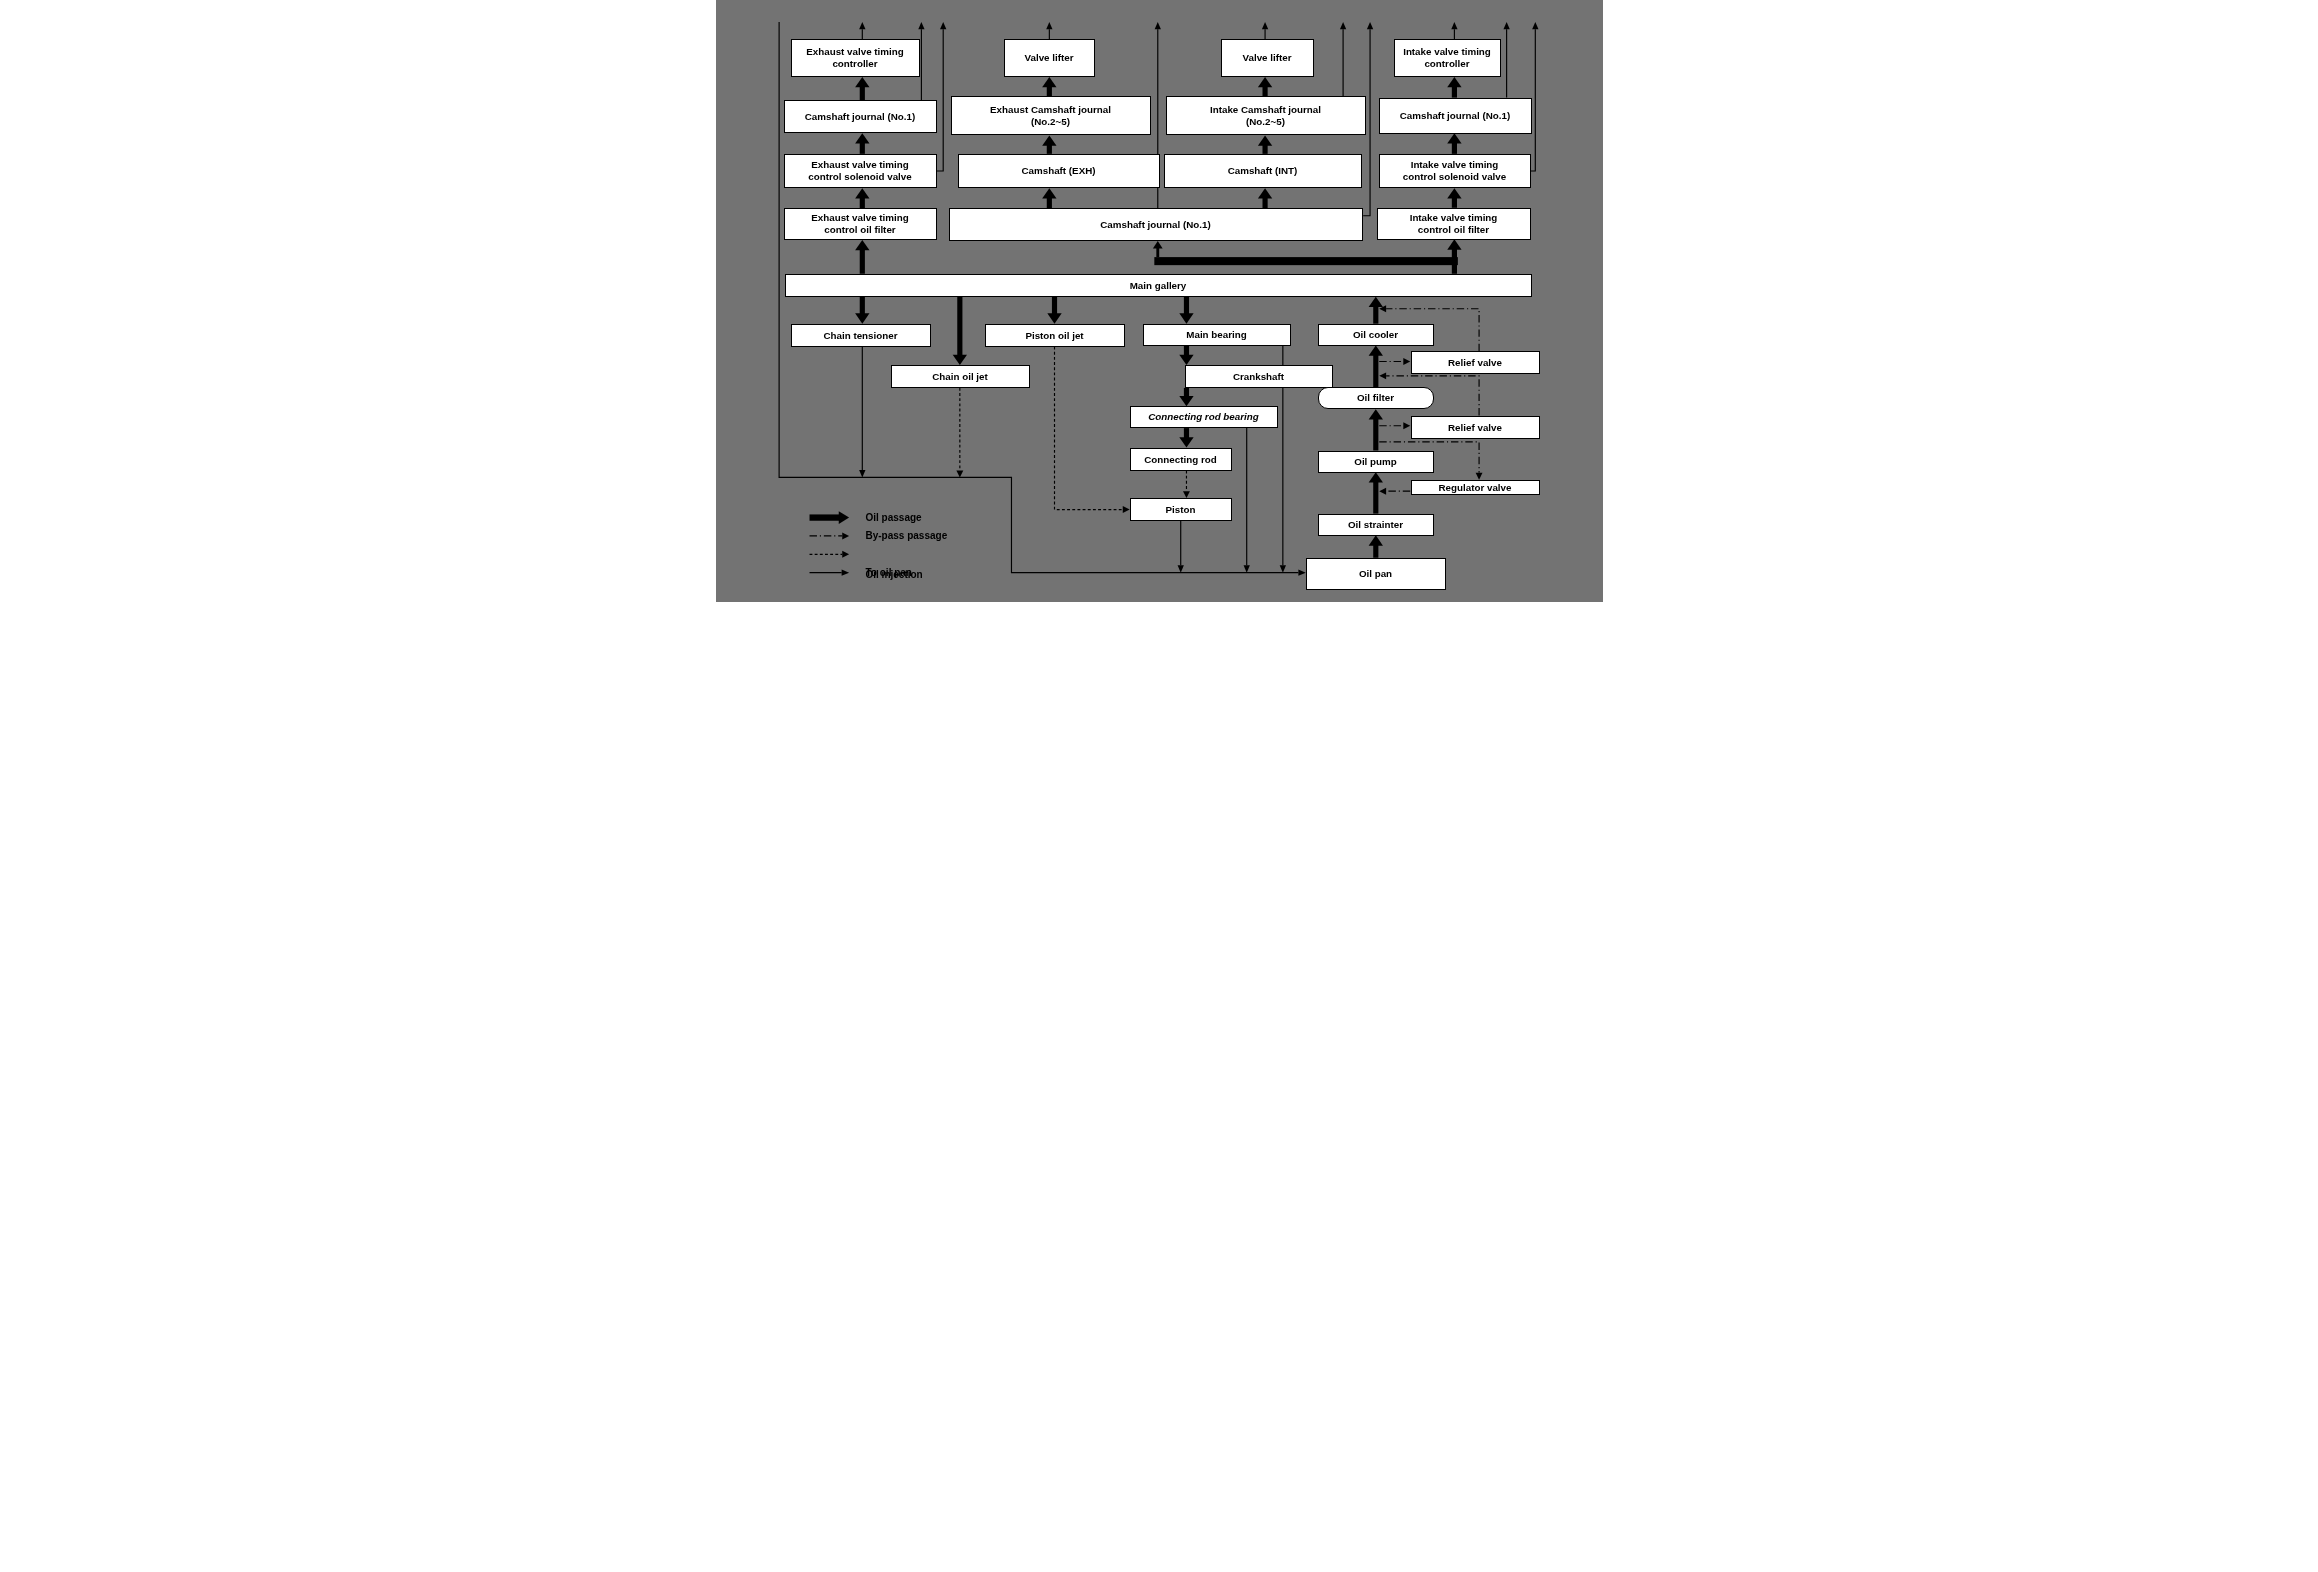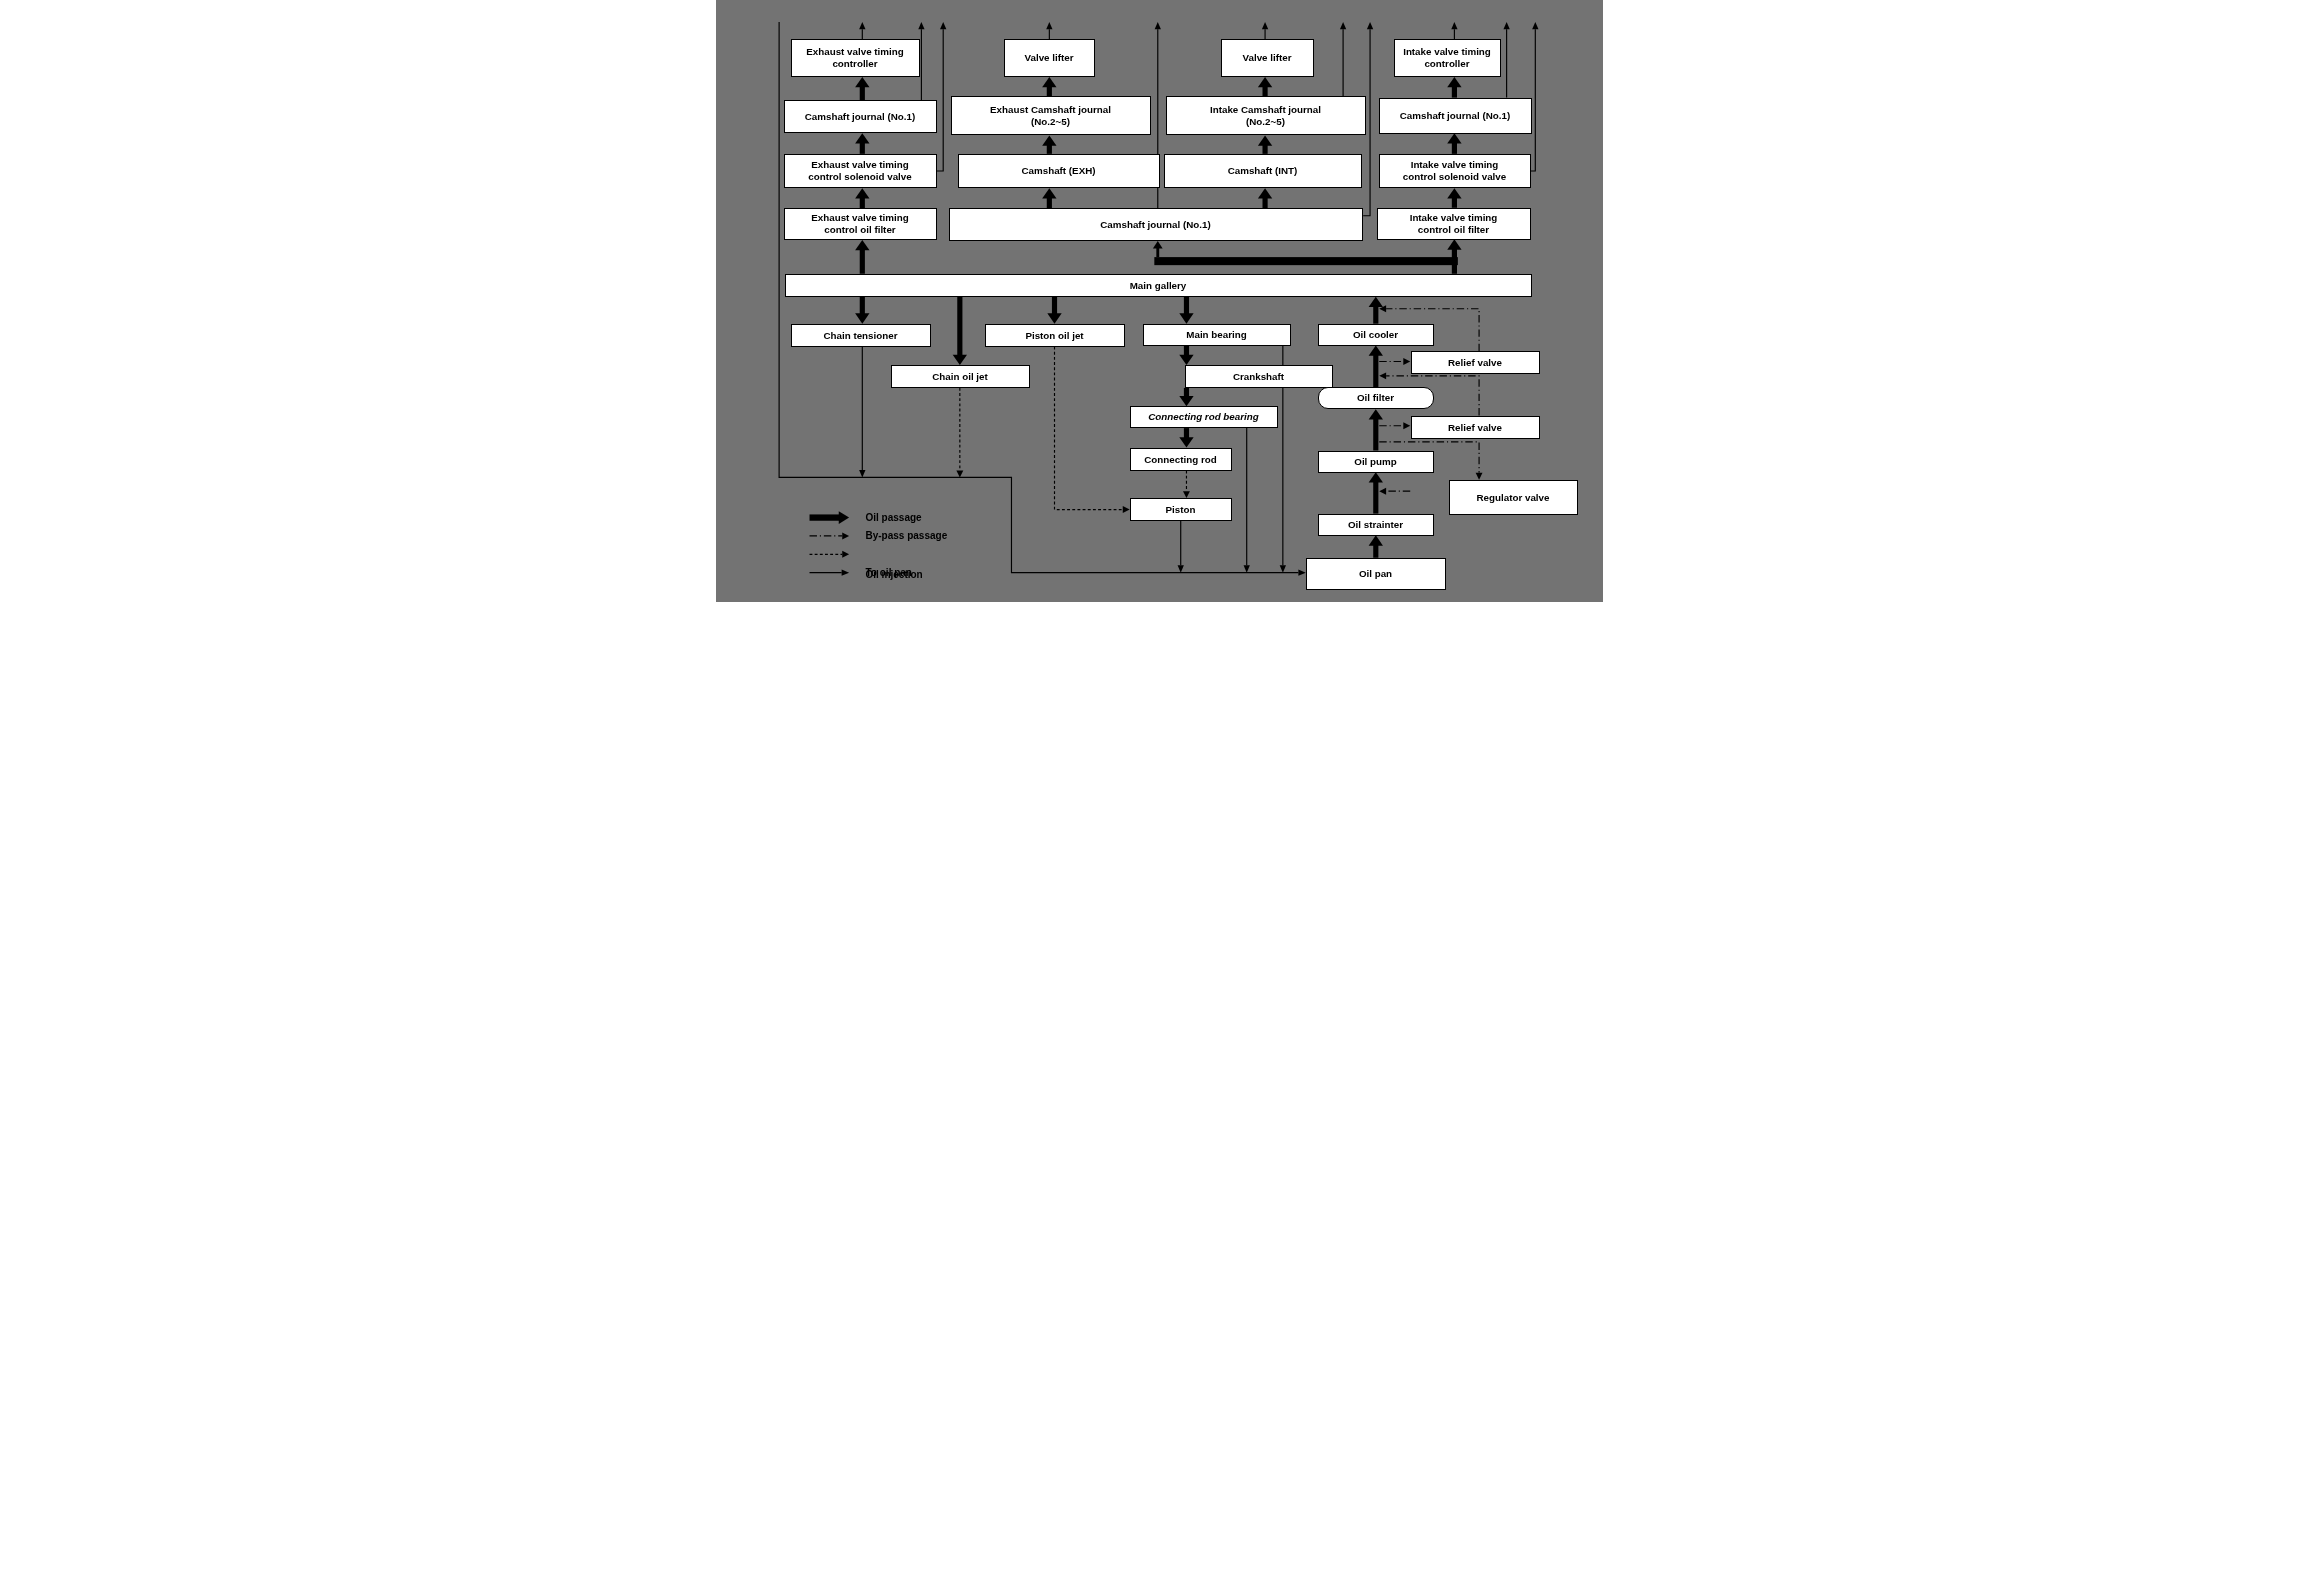--- a/index.html
+++ b/index.html
@@ -162,21 +162,21 @@
       <div class="box" style="left: 414px; top: 324px; width: 148px; height: 22px; margin-left: 13px;"><span>Main bearing</span></div>
       <div class="box" style="left: 430px; top: 365px; width: 148px; height: 23px; margin-left: 39px;"><span>Crankshaft</span></div>
       <div class="box" style="left: 414px; top: 406px; width: 148px; height: 22px; font-style: italic;"><span>Connecting rod bearing</span></div>
       <div class="box" style="left: 414px; top: 448px; width: 102px; height: 23px;"><span>Connecting rod</span></div>
       <div class="box" style="left: 414px; top: 498px; width: 102px; height: 23px;"><span>Piston</span></div>
       <div class="box" style="left: 602px; top: 324px; width: 116px; height: 22px;"><span>Oil cooler</span></div>
       <div class="box" style="left: 695px; top: 351px; width: 129px; height: 23px;"><span>Relief valve</span></div>
       <div class="box" style="left: 602px; top: 387px; width: 116px; height: 22px; border-radius: 10px;"><span>Oil filter</span></div>
       <div class="box" style="left: 695px; top: 416px; width: 129px; height: 23px;"><span>Relief valve</span></div>
       <div class="box" style="left: 602px; top: 451px; width: 116px; height: 22px;"><span>Oil pump</span></div>
-      <div class="box" style="left: 733px; top: 480px; width: 129px; height: 35px;"><span>Regulator valve</span></div>
+      <div class="box" style="left: 695px; top: 480px; width: 129px; height: 15px;"><span>Regulator valve</span></div>
       <div class="box" style="left: 602px; top: 514px; width: 116px; height: 22px;"><span>Oil strainter</span></div>
       <div class="box" style="left: 590px; top: 558px; width: 140px; height: 32px;"><span>Oil pan</span></div>
     </div>
   <div id="legend">
       <div class="legend-label" style="left: 142px; top: 518px;">Oil passage</div>
       <div class="legend-label" style="left: 142px; top: 536px;">By-pass passage</div>
       <div class="legend-label" style="left: 142px; top: 555px; margin-top: 20px;">Oil injection</div>
       <div class="legend-label" style="left: 142px; top: 573px;">To oil pan</div>
     </div>
 </div>

